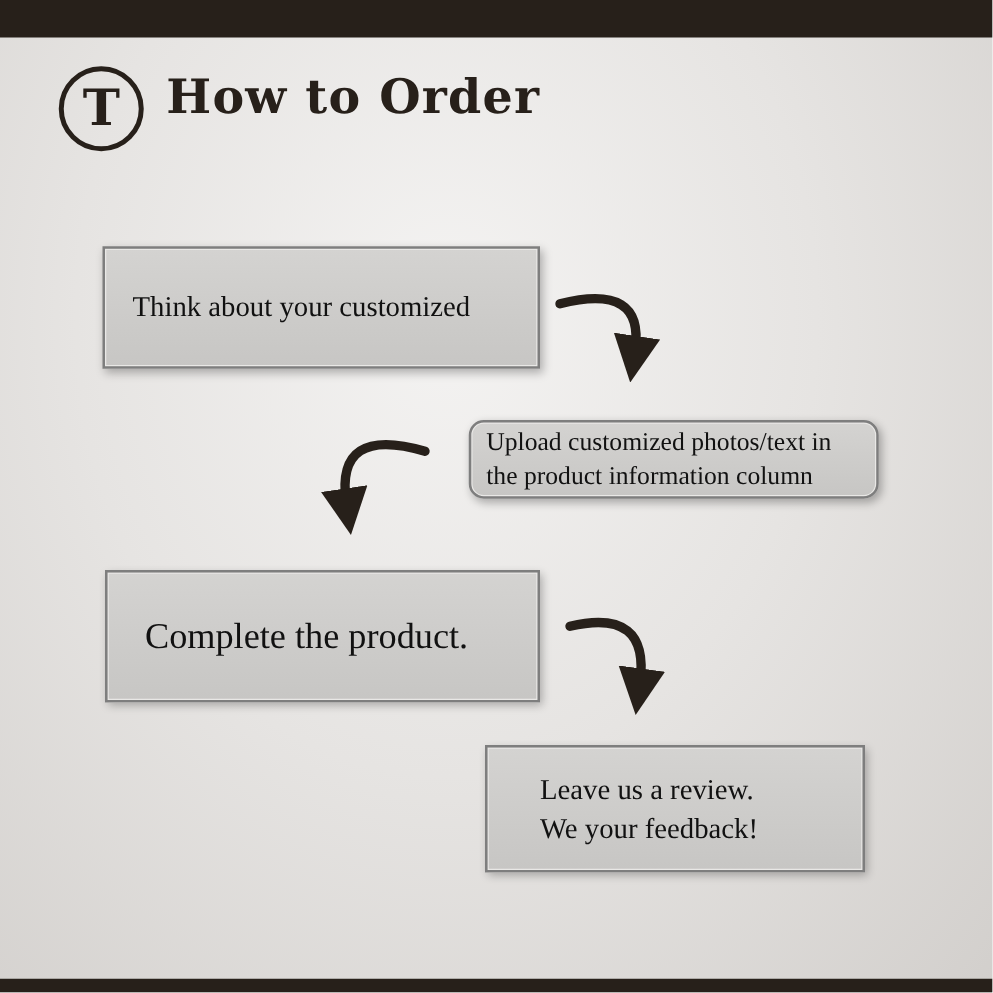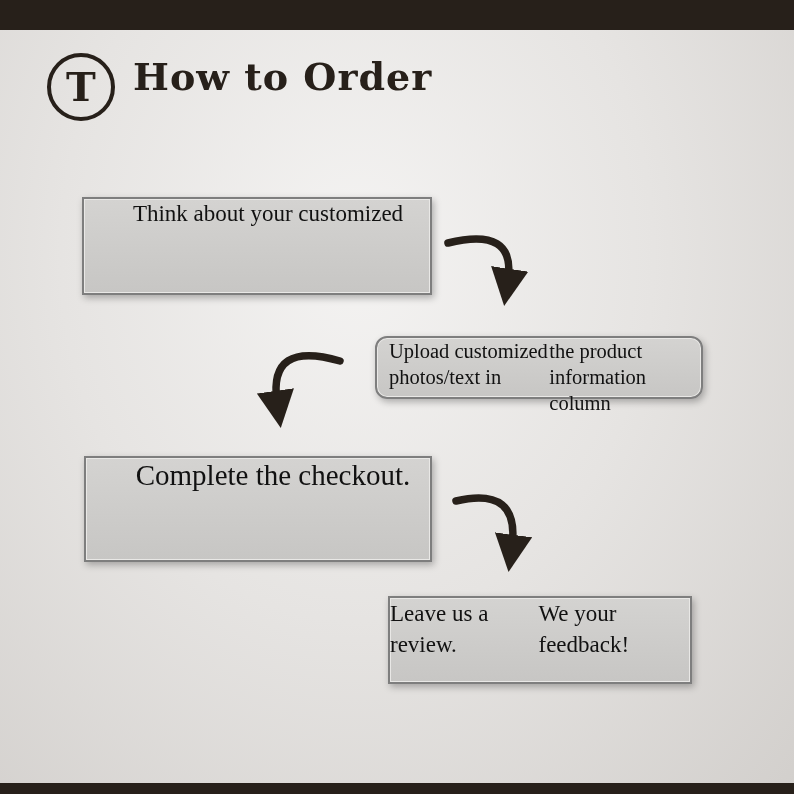--- a/index.html
+++ b/index.html
@@ -59,29 +59,29 @@
   }
 
   .box {
     position: absolute;
     box-sizing: border-box;
     background: linear-gradient(180deg, #d4d3d1 0%, #c7c6c4 100%);
     border: 2px solid var(--box-border, #7e7e7e);
     box-shadow: 2px 3px 7px rgba(0,0,0,0.28), inset 0 0 0 1px #e9e8e6;
     color: var(--ink, #111111);
     display: flex;
-    flex-direction: row;
+    flex-direction: column;
     justify-content: center;
   }
   .box span { display: block; }
 
   .box1 { left: 82px;  top: 197px; width: 350px; height: 98px;  padding-left: 22px; font-size: 23px;   line-height: 1.32; }
   .box2 { left: 375px; top: 336px; width: 328px; height: 63px;  padding-left: 12px; font-size: 20.5px; line-height: 1.28; border-radius: 12px; }
   .box3 { left: 84px;  top: 456px; width: 348px; height: 106px; padding-left: 30px; font-size: 29px;   line-height: 1.2;  }
-  .box4 { left: 388px; top: 596px; width: 304px; height: 88px;  font-size: 23px;   line-height: 1.35; }
+  .box4 { left: 388px; top: 596px; width: 304px; height: 102px;  padding-left: 42px; font-size: 23px;   line-height: 1.35; }
 
   .arrows {
     position: absolute;
     left: 0; top: 0;
     width: 794px; height: 794px;
     pointer-events: none;
   }
   .arrow-path {
     fill: none;
     stroke: var(--accent, #27201a);
@@ -118,21 +118,21 @@
   <div class="box box1">
     <span>Think about your customized</span>
   </div>
 
   <div class="box box2">
     <span>Upload customized photos/text in</span>
     <span>the product information column</span>
   </div>
 
   <div class="box box3">
-    <span>Complete the checkout.</span>
+    <span>Complete the product.</span>
   </div>
 
   <div class="box box4">
     <span>Leave us a review.</span>
     <span>We your feedback!</span>
   </div>
 
   <div class="bar bottom"></div>
 
 </div>

